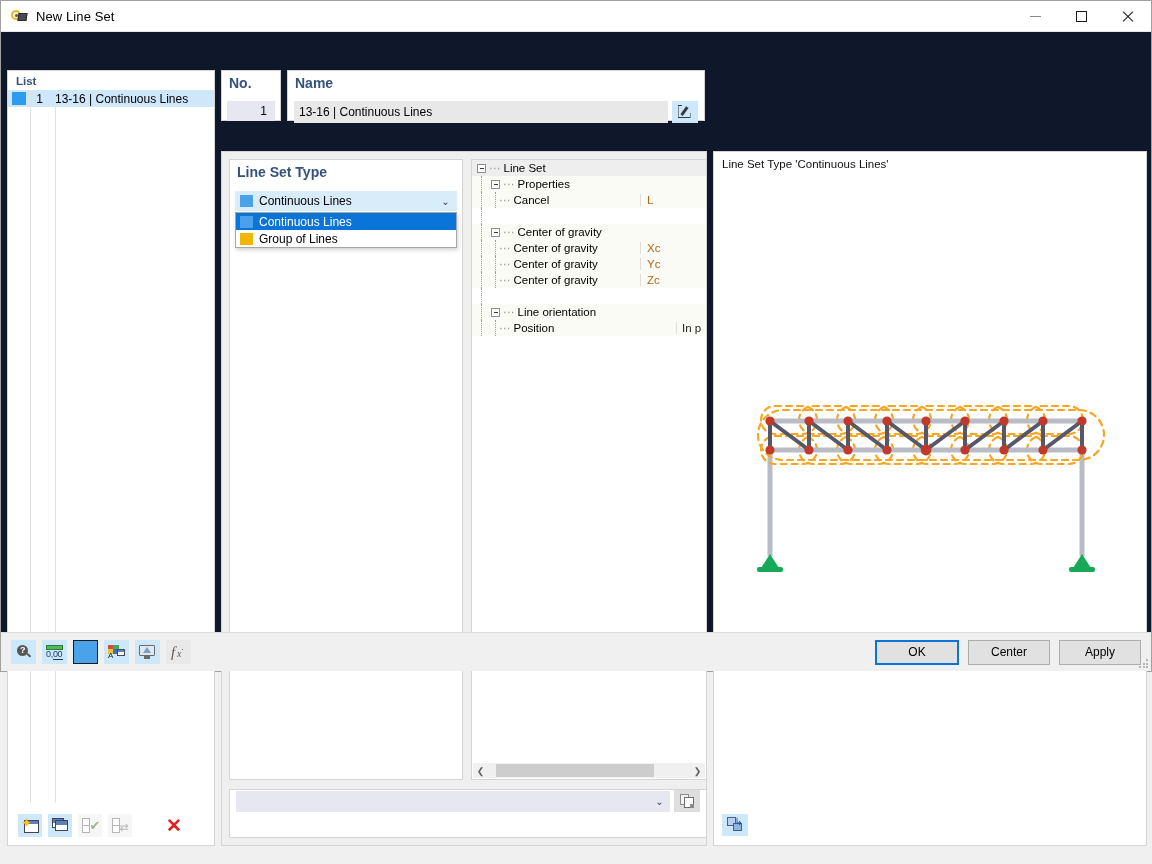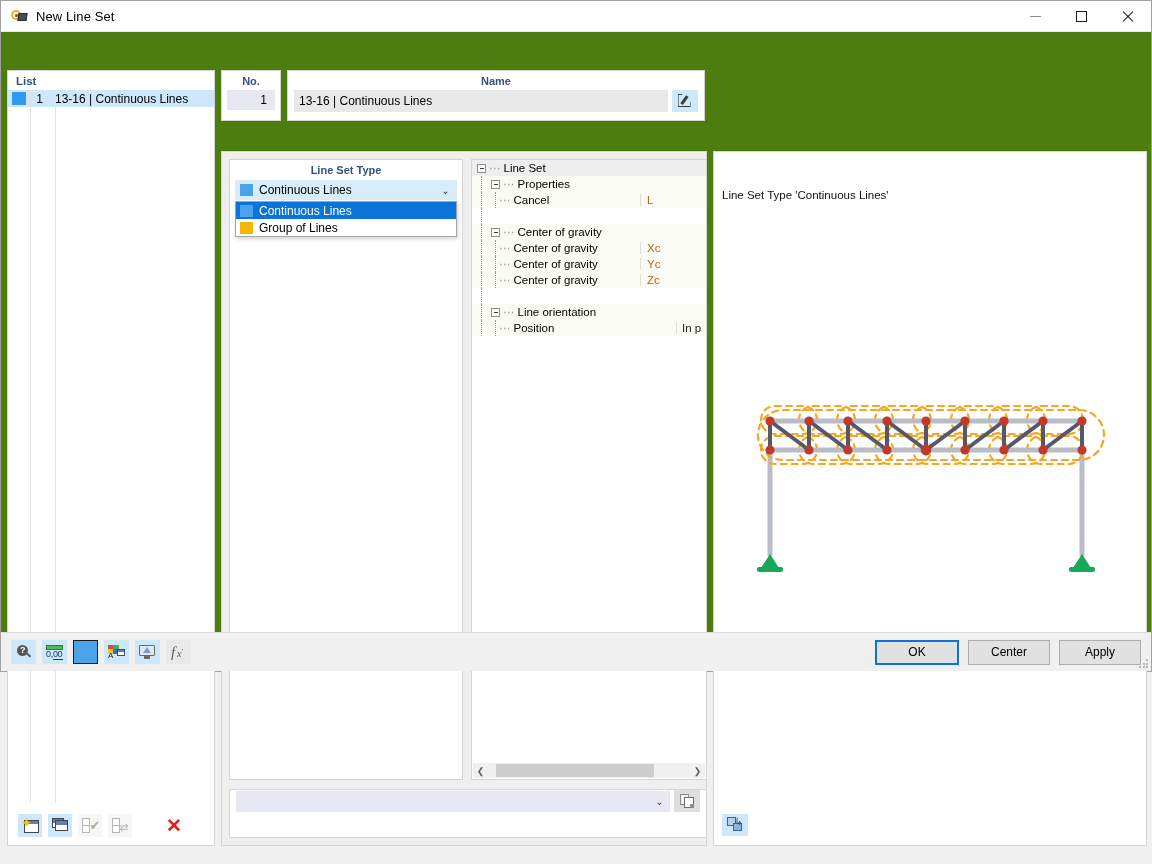--- a/index.html
+++ b/index.html
@@ -8,21 +8,21 @@
     width: 1152px; height: 864px;
     font-family: "Liberation Sans", sans-serif;
     font-size: 12px;
     background: #f0f0f0;
     overflow: hidden;
     -webkit-font-smoothing: antialiased;
   }
   .window {
     position: relative;
     width: 1152px; height: 672px;
-    background: #4d7c0f;
+    background: #0f172a;
     border: 1px solid #a0a0a0;
     display: flex; flex-direction: column;
   }
 
   
   .titlebar {
     height: 31px;
     background: #ffffff;
     display: flex; align-items: center;
     flex: 0 0 auto;
@@ -74,23 +74,22 @@
 
   
   .body-area { flex: 1 1 auto; position: relative; }
 
   .panel {
     background: #ffffff;
     border: 1px solid #d4d4d4;
     position: absolute;
   }
   .panel-label {
-    font-size: 11px; font-weight: bold; color: #35527a;
-    padding: 4px 7px 3px 7px;
-    text-align: center;
+    font-size: 14px; font-weight: bold; color: #35527a;
+    padding: 4px 7px 10px 7px;
   }
 
   
   #list-panel { left: 6px; top: 38px; width: 208px; height: 776px; }
   .list-head {
     font-size: 11.5px; font-weight: bold; color: #35527a;
     padding: 4px 0 3px 8px;
   }
   .list-rows { position: relative; }
   .list-row {
@@ -346,21 +345,21 @@
     border: 1.3px solid #6d6d6d; background: #fff;
   }
   .i-copy .c3 {
     position: absolute; left: 10px; top: 10px; width: 4px; height: 4px;
     background: #8a8a8a;
   }
 
   
   #view-panel { left: 712px; top: 119px; width: 434px; height: 695px; }
   .view-title {
-    font-size: 11.5px; color: #111; padding: 6px 0 0 8px; margin-top: 31px;
+    font-size: 11.5px; color: #111; padding: 6px 0 0 8px;
   }
   .view-canvas { position: absolute; left: 1px; top: 24px; right: 1px; bottom: 40px; }
   .view-toolbar {
     position: absolute; left: 1px; bottom: 1px; right: 1px; height: 38px;
     display: flex; align-items: center; padding-left: 7px;
   }
   .i-3d { position: relative; width: 17px; height: 16px; }
   .i-3d .b1 {
     position: absolute; left: 0; top: 0; width: 9px; height: 9px;
     border: 1.5px solid #3d5fa0; background: #b8d0ee;

